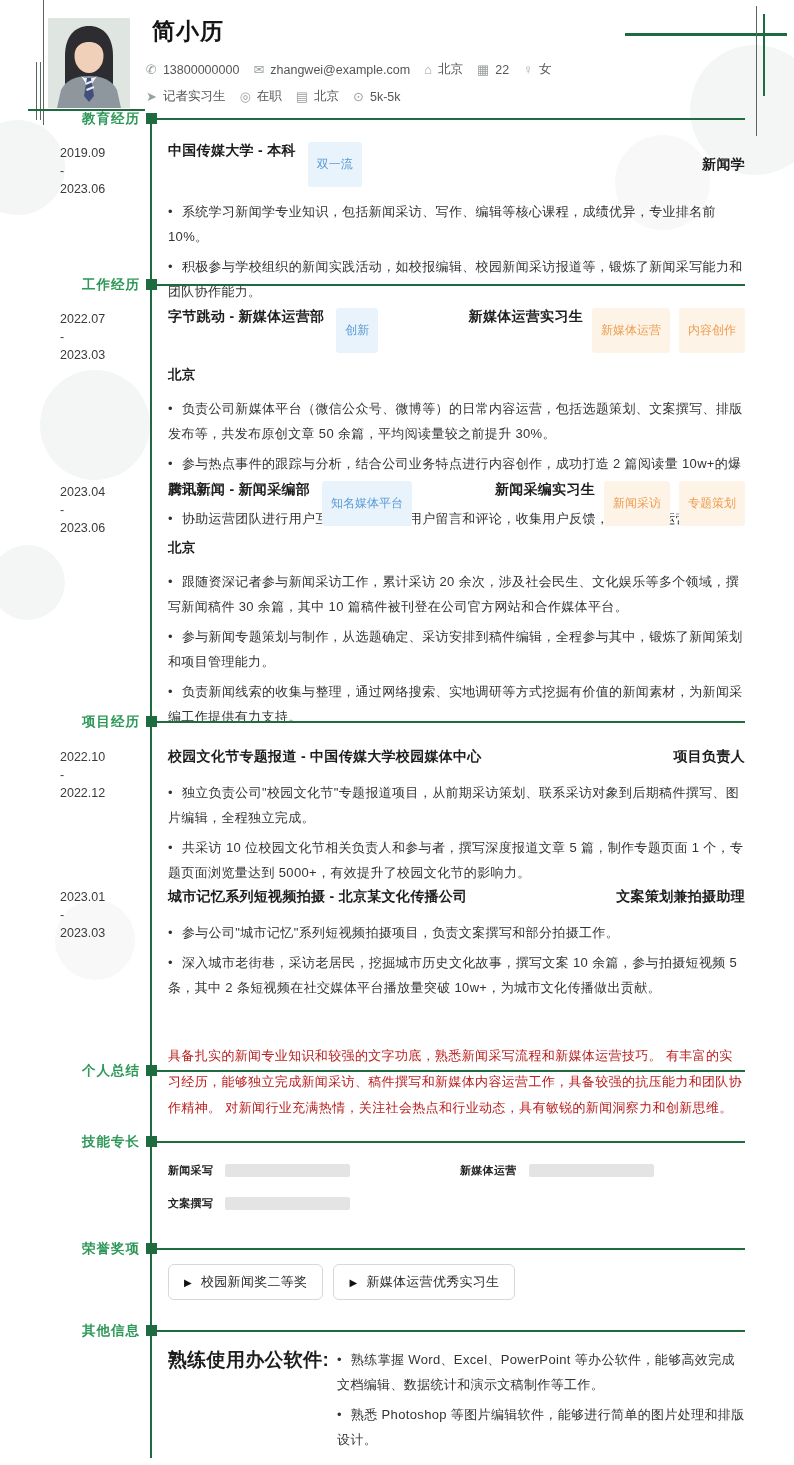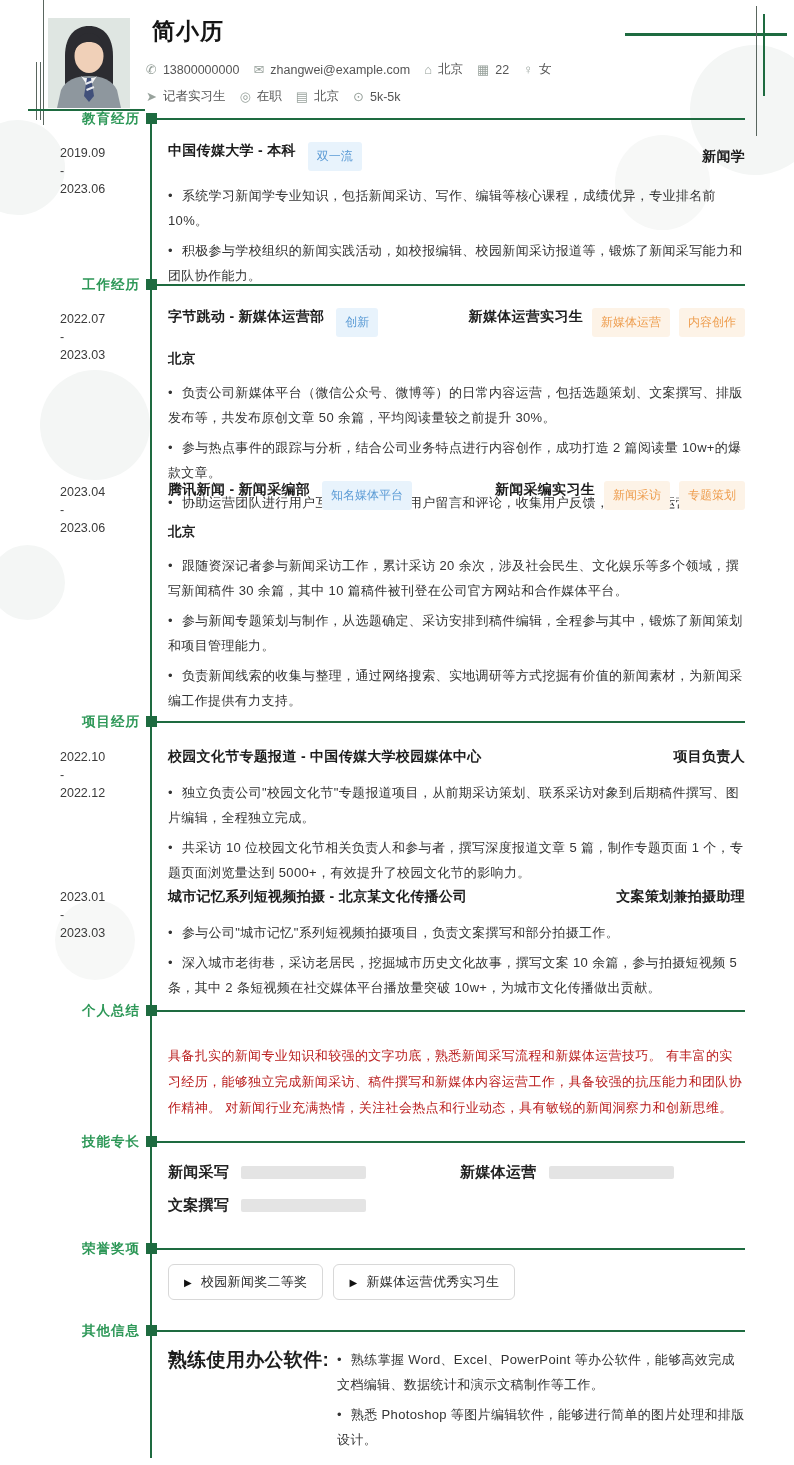--- a/index.html
+++ b/index.html
@@ -34,34 +34,34 @@
   .sec .sq{position:absolute;left:146px;top:3px;width:11px;height:11px;background:var(--accent)}
   .sec .rule{position:absolute;left:151px;top:7.5px;width:594px;height:2px;background:var(--accent)}
 
   
   .entry{position:absolute;left:0;right:49px}
   .dates{position:absolute;left:60px;top:2px;width:95px;font-size:12.5px;color:#3a3a3a;line-height:18px}
   .content{margin-left:168px}
   .trow{display:flex;justify-content:space-between;align-items:center;min-height:22px}
   .tleft,.tright{display:flex;align-items:flex-start}
   .ttl{font-size:14px;font-weight:bold;color:#1d1d1d;letter-spacing:0.3px}
-  .pill{font-size:12px;border-radius:3px;padding:6px 9px;margin-left:12px;white-space:nowrap}
+  .pill{font-size:12px;border-radius:3px;padding:14px 9px;margin-left:12px;white-space:nowrap}
   .pill.blue{background:var(--blue-bg);color:var(--blue-tx)}
   .pill.orange{background:var(--orange-bg);color:var(--orange-tx);margin-left:9px}
   .loc{margin-top:13px;font-size:13.5px;font-weight:bold;color:#222;letter-spacing:0.3px}
   .bullets{margin-top:12px}
   .bullet{font-size:13px;color:#333;line-height:25px;letter-spacing:0.35px;margin-bottom:5px}
   .dot{margin-right:9px;color:#333}
 
   .summary-text{position:absolute;left:168px;width:577px;font-size:13px;color:#b91c1c;line-height:26px;letter-spacing:0.35px}
 
   
   .skills{position:absolute;left:168px;width:577px;height:66px}
   .skill{position:absolute;display:flex;align-items:center}
-  .skill .sname{font-size:15px;font-weight:bold;color:#222;margin-right:12px;letter-spacing:0.3px}
+  .skill .sname{font-size:11px;font-weight:bold;color:#222;margin-right:12px;letter-spacing:0.3px}
   .track{width:125px;height:13px;background:#e4e4e4;border-radius:2px;position:relative;overflow:hidden}
   .fill{height:100%;background:var(--accent);clip-path:polygon(0 0,100% 0,calc(100% - 7px) 100%,0 100%)}
 
   
   .honors{position:absolute;left:168px;display:flex;gap:10px}
   .honor{display:flex;align-items:center;border:1px solid #d8d8d8;border-radius:6px;background:#fff;padding:8px 15px;font-size:13px;color:#2a2a2a;letter-spacing:0.3px}
   .tri{font-size:10px;color:#111;margin-right:9px}
 
   
   .other{position:absolute;left:168px;width:577px;display:flex;align-items:flex-start}
@@ -279,21 +279,21 @@
               <span class="ttl">文案策划兼拍摄助理</span>
             </span>
         </div>
         <div class="bullets">
           <div class="bullet"><span class="dot">•</span><span>参与公司"城市记忆"系列短视频拍摄项目，负责文案撰写和部分拍摄工作。</span></div>
           <div class="bullet"><span class="dot">•</span><span>深入城市老街巷，采访老居民，挖掘城市历史文化故事，撰写文案 10 余篇，参与拍摄短视频 5 条，其中 2 条短视频在社交媒体平台播放量突破 10w+，为城市文化传播做出贡献。</span></div>
         </div>
       </div>
     </div>
 
-    <div class="sec" style="top:1002px">
+    <div class="sec" style="top:1062px">
       <div class="lbl">个人总结</div>
       <div class="sq"></div>
       <div class="rule"></div>
     </div>
     <div class="summary-text" style="top:1043px">具备扎实的新闻专业知识和较强的文字功底，熟悉新闻采写流程和新媒体运营技巧。 有丰富的实习经历，能够独立完成新闻采访、稿件撰写和新媒体内容运营工作，具备较强的抗压能力和团队协作精神。 对新闻行业充满热情，关注社会热点和行业动态，具有敏锐的新闻洞察力和创新思维。</div>
 
     <div class="sec" style="top:1133px">
       <div class="lbl">技能专长</div>
       <div class="sq"></div>
       <div class="rule"></div>

